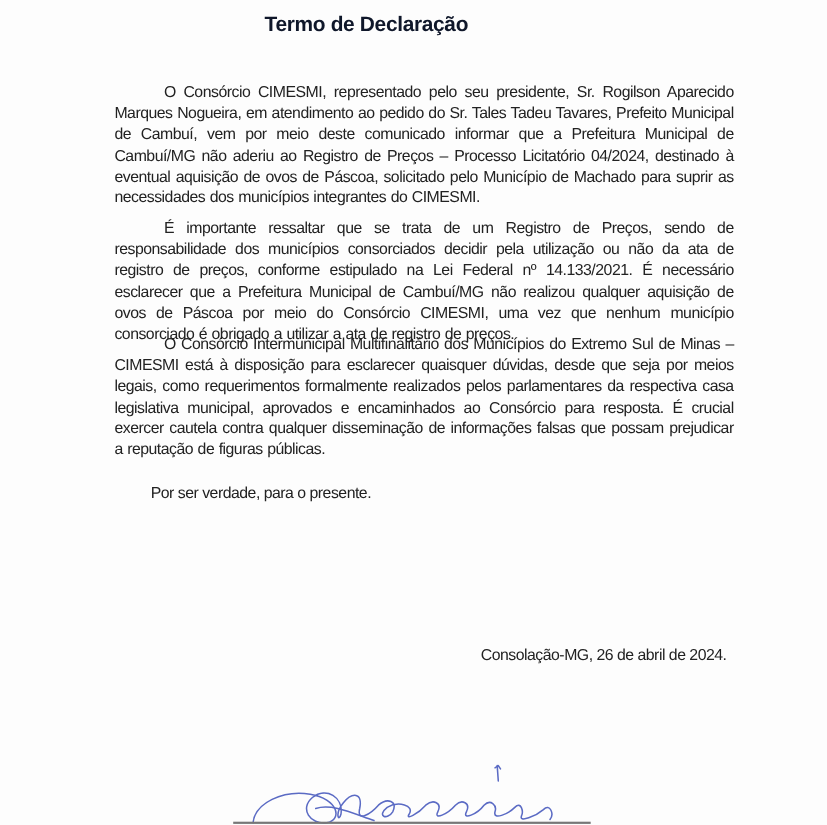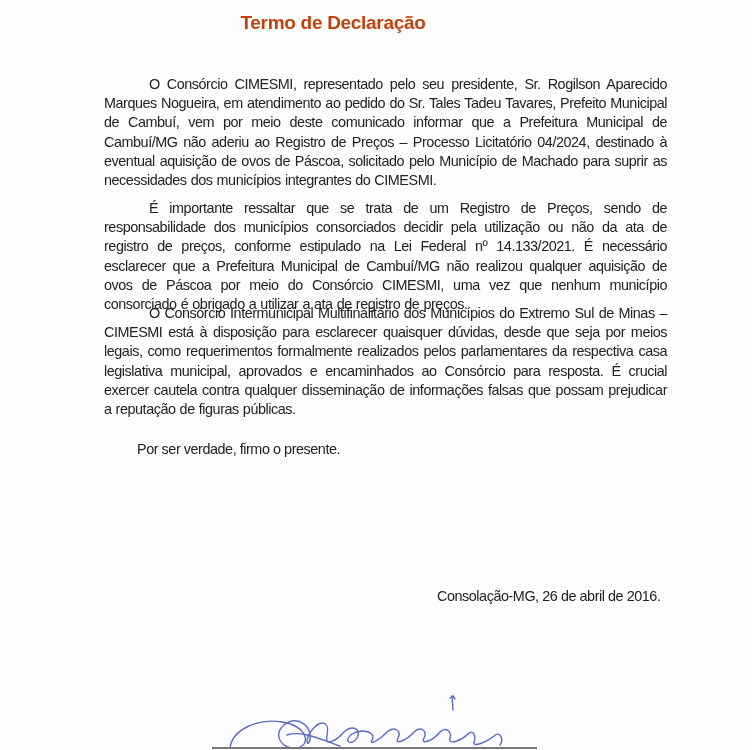--- a/index.html
+++ b/index.html
@@ -17,21 +17,21 @@
     }
     .title {
       position: absolute;
       top: -1px;
       left: 0;
       width: 666px;
       text-align: center;
       font-weight: bold;
       font-size: 19px;
       letter-spacing: -0.3px;
-      color: #c2410c;
+      color: #0f172a;
     }
     .para {
       position: absolute;
       left: 92px;
       width: 563px;
       font-size: 14.4px;
       line-height: 19.2px;
       text-align: justify;
       letter-spacing: -0.45px;
       word-spacing: 0.5px;
@@ -76,23 +76,23 @@
   </style>
 </head>
 <body>
 
 <h1 class="title">Termo de Declaração</h1>
 
 <p class="para" id="p1">O Consórcio CIMESMI, representado pelo seu presidente, Sr. Rogilson Aparecido Marques Nogueira, em atendimento ao pedido do Sr. Tales Tadeu Tavares, Prefeito Municipal de Cambuí, vem por meio deste comunicado informar que a Prefeitura Municipal de Cambuí/MG não aderiu ao Registro de Preços – Processo Licitatório 04/2024, destinado à eventual aquisição de ovos de Páscoa, solicitado pelo Município de Machado para suprir as necessidades dos municípios integrantes do CIMESMI.</p>
 <p class="para" id="p2">É importante ressaltar que se trata de um Registro de Preços, sendo de responsabilidade dos municípios consorciados decidir pela utilização ou não da ata de registro de preços, conforme estipulado na Lei Federal nº 14.133/2021. É necessário esclarecer que a Prefeitura Municipal de Cambuí/MG não realizou qualquer aquisição de ovos de Páscoa por meio do Consórcio CIMESMI, uma vez que nenhum município consorciado é obrigado a utilizar a ata de registro de preços.</p>
 <p class="para" id="p3">O Consórcio Intermunicipal Multifinalitário dos Municípios do Extremo Sul de Minas – CIMESMI está à disposição para esclarecer quaisquer dúvidas, desde que seja por meios legais, como requerimentos formalmente realizados pelos parlamentares da respectiva casa legislativa municipal, aprovados e encaminhados ao Consórcio para resposta. É crucial exercer cautela contra qualquer disseminação de informações falsas que possam prejudicar a reputação de figuras públicas.</p>
 
-<p class="closing">Por ser verdade, firmo o presente.</p>
+<p class="closing">Por ser verdade, para o presente.</p>
 
-<p class="place-date">Consolação-MG, 26 de abril de 2016.</p>
+<p class="place-date">Consolação-MG, 26 de abril de 2024.</p>
 
 <svg class="signature" viewBox="0 0 330 60" xmlns="http://www.w3.org/2000/svg">
   <g fill="none" stroke-width="1.4" stroke-linecap="round" stroke-linejoin="round" class="sig-strokes" stroke="#5b6bc4">
     <path d="M18 58 C 20 40, 45 28, 70 32 C 95 36, 100 55, 85 58 C 70 60, 60 45, 72 35 C 85 25, 100 35, 98 50 C 96 58, 92 50, 100 40 C 108 30, 118 30, 115 45 C 112 58, 125 50, 132 42 C 140 35, 150 38, 145 48 C 140 56, 130 52, 140 44 C 150 38, 165 42, 160 50 C 156 56, 168 50, 175 42 C 182 36, 190 40, 186 48 C 182 56, 195 50, 202 42 C 208 36, 216 40, 212 48 C 208 56, 222 50, 228 42 C 234 36, 240 42, 238 48 C 236 56, 250 50, 256 44 C 262 38, 264 48, 262 52 C 260 58, 275 52, 282 46 C 288 40, 292 50, 288 55"></path>
     <path d="M75 45 C 90 40, 110 50, 128 56"></path>
     <path d="M240 6 L 241 20"></path>
     <path d="M238 8 L 241 6 L 243 9"></path>
   </g>
 </svg>
 <div class="sig-line"></div>

